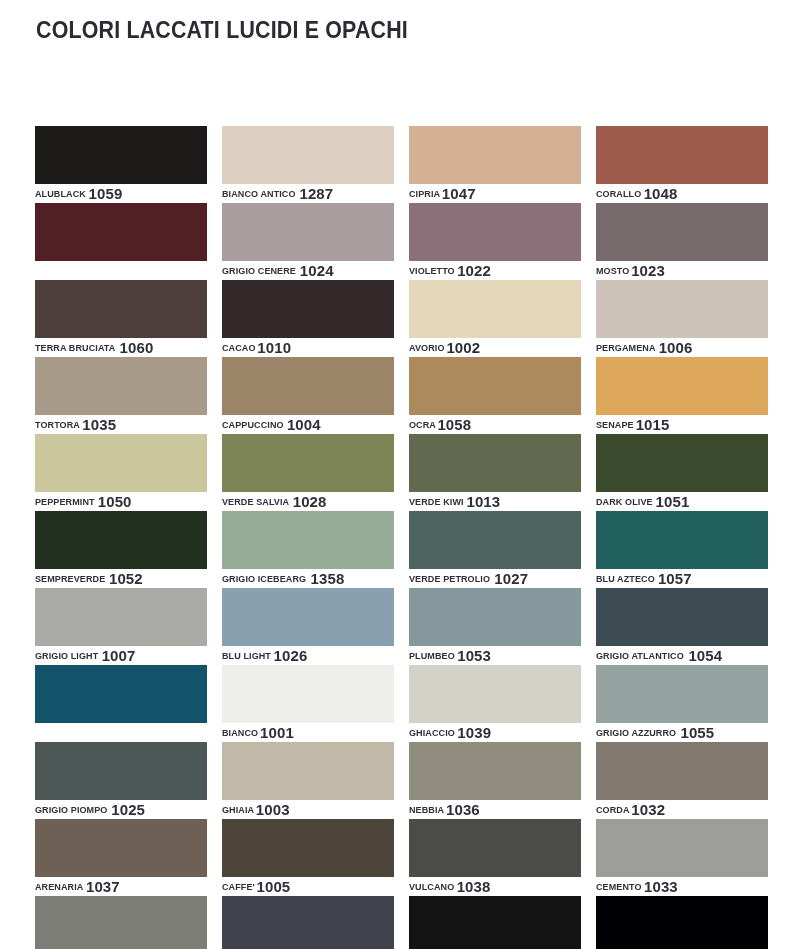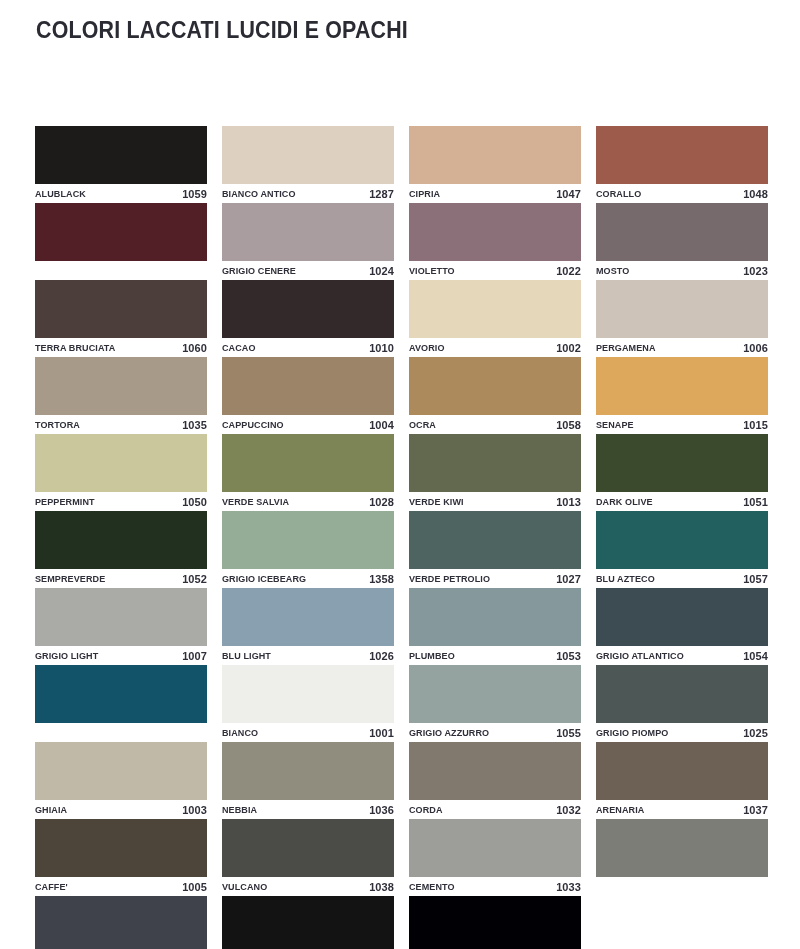--- a/index.html
+++ b/index.html
@@ -50,35 +50,34 @@
   }
   .swatch-chip {
     width: 172px;
     height: 58px;
     display: block;
   }
   .swatch-label-row {
     height: 15px;
     display: flex;
     align-items: center;
-    justify-content: space-between;
     padding-top: 2px;
     padding-bottom: 1px;
   }
   .swatch-name {
     font-size: 9.5px;
     font-weight: bold;
     color: #2f2f3a;
     letter-spacing: 0.1px;
     white-space: nowrap;
     transform: scaleX(0.95);
     transform-origin: left center;
   }
   .swatch-code {
-    font-size: 11px;
+    font-size: 15px;
     font-weight: bold;
     color: #2f2f3a;
     letter-spacing: 0.1px;
     white-space: nowrap;
     text-align: right;
   }
 </style>
 </head>
 <body>
 
@@ -283,20 +282,27 @@
         <div class="swatch-chip" style="background-color: rgb(19, 83, 106);"></div>
       </div>
       <div class="swatch-cell">
         <div class="swatch-chip" style="background-color: rgb(238, 238, 234);"></div>
         <div class="swatch-label-row">
           <span class="swatch-name">BIANCO</span>
           <span class="swatch-code">1001</span>
         </div>
       </div>
       <div class="swatch-cell">
+        <div class="swatch-chip" style="background-color: rgb(210, 210, 201);"></div>
+        <div class="swatch-label-row">
+          <span class="swatch-name">GHIACCIO</span>
+          <span class="swatch-code">1039</span>
+        </div>
+      </div>
+      <div class="swatch-cell">
         <div class="swatch-chip" style="background-color: rgb(148, 163, 160);"></div>
         <div class="swatch-label-row">
           <span class="swatch-name">GRIGIO AZZURRO</span>
           <span class="swatch-code">1055</span>
         </div>
       </div>
       <div class="swatch-cell">
         <div class="swatch-chip" style="background-color: rgb(77, 87, 86);"></div>
         <div class="swatch-label-row">
           <span class="swatch-name">GRIGIO PIOMPO</span>

